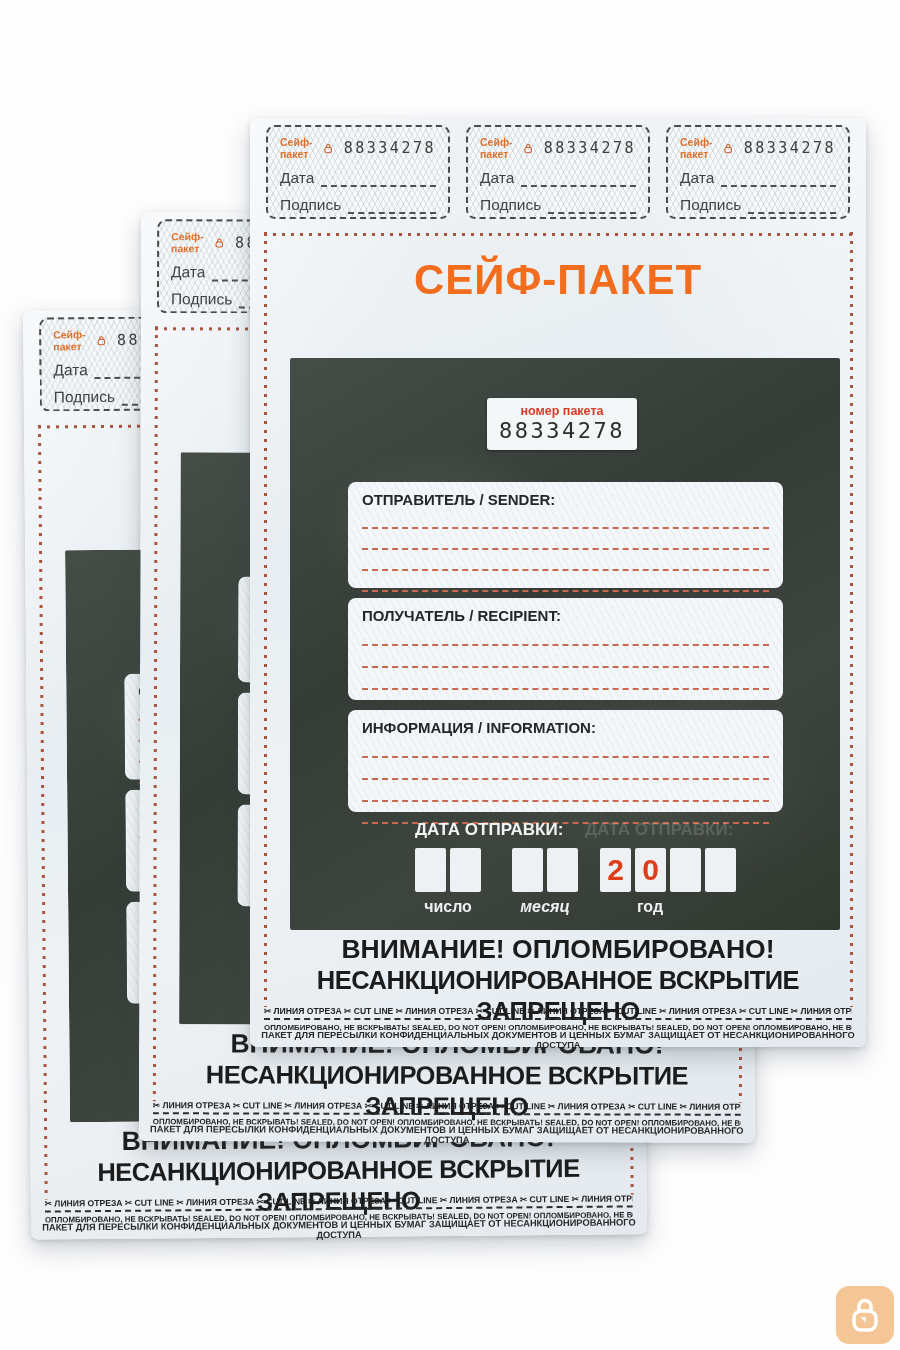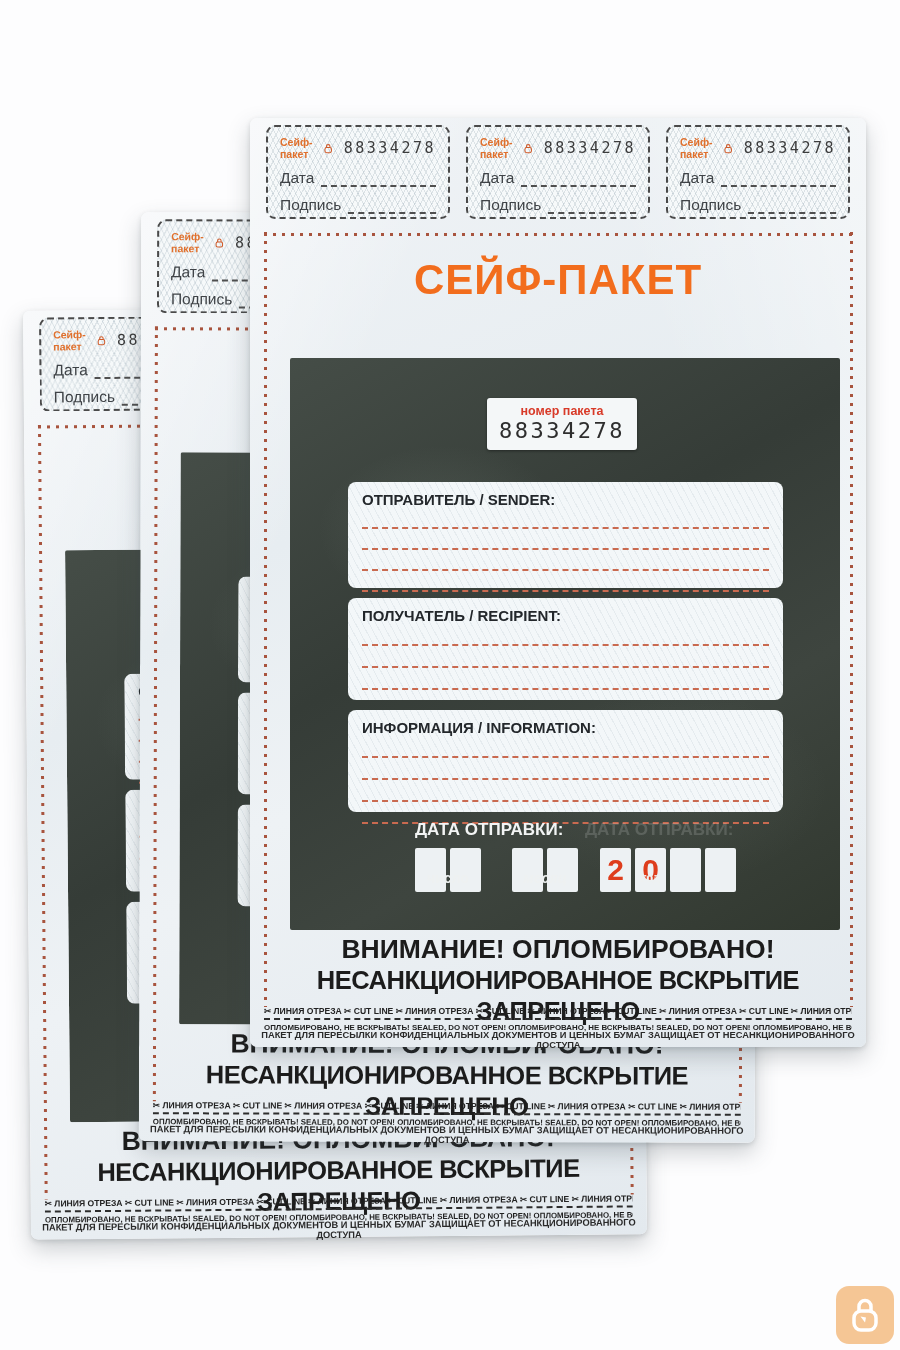--- a/index.html
+++ b/index.html
@@ -76,24 +76,24 @@
   .field.sender .field-line{height:19px;}
 
   
   .date-label{position:absolute;left:125px;top:462px;font-size:17px;font-weight:bold;color:#f2f4f4;}
   .date-label.ghost{left:295px;opacity:.16;}
   .dbox{position:absolute;top:490px;width:31px;height:44px;background:#edf1f3;border-radius:2px;
         text-align:center;font-size:30px;line-height:44px;font-weight:bold;color:#de3d1c;}
   .dbox.d1{left:125px;} .dbox.d2{left:160px;}
   .dbox.m1{left:222px;} .dbox.m2{left:257px;}
   .dbox.y1{left:310px;} .dbox.y2{left:345px;} .dbox.y3{left:380px;} .dbox.y4{left:415px;}
-  .dgroup-label{position:absolute;top:512px;font-size:14px;font-weight:bold;color:#eef1f1;text-align:center;}
+  .dgroup-label{position:absolute;top:540px;font-size:16px;font-weight:bold;color:#eef1f1;text-align:center;}
   .dgroup-label.day{left:125px;width:66px;}
   .dgroup-label.month{left:222px;width:66px;font-style:italic;}
-  .dgroup-label.year{left:310px;width:100px;font-family:Liberation Serif, serif;}
+  .dgroup-label.year{left:310px;width:100px;}
 
   
   .warning{position:absolute;top:815px;left:0;width:100%;text-align:center;color:#1c1c1c;}
   .warn1{font-size:26.5px;font-weight:bold;line-height:1.22;}
   .warn2{font-size:25.5px;font-weight:bold;line-height:1.2;letter-spacing:-0.5px;}
   .warn3{font-size:9.3px;font-weight:bold;margin-top:3px;color:#2a2a2a;}
 
   
   .cutzone{position:absolute;left:14px;right:14px;top:888px;overflow:hidden;}
   .cutrow{white-space:nowrap;overflow:hidden;font-size:8.6px;font-weight:bold;color:#222;}

